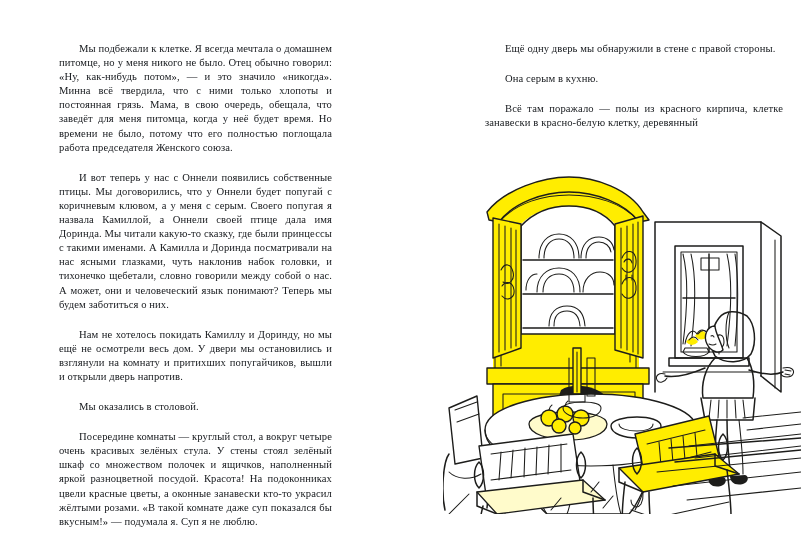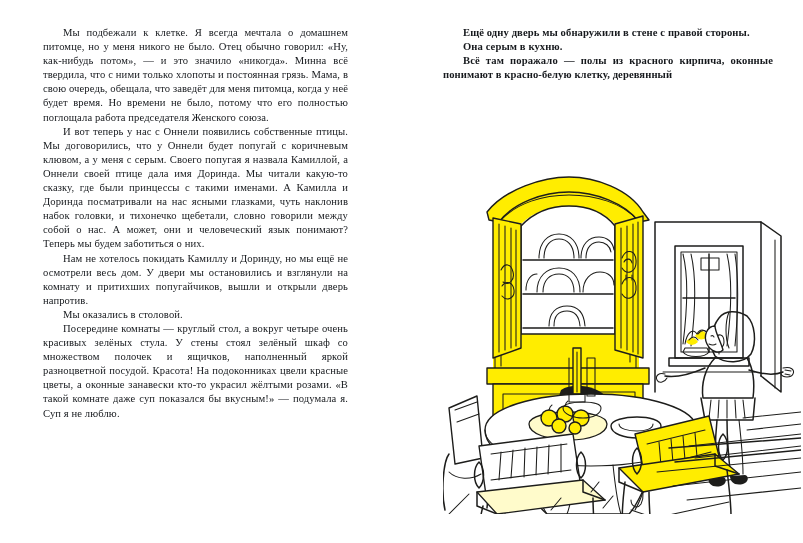--- a/index.html
+++ b/index.html
@@ -28,27 +28,26 @@
     hyphens: manual;
     letter-spacing: 0.1px;
     color: #16191d;
   }
   .col-left {
     left: 43px;
     top: 26px;
     width: 305px;
   }
   .col-right {
-    left: 443px;
+    left: 469px;
     top: 26px;
     width: 330px;
-    font-weight: bold;
   }
   .column p {
-    margin: 0;
+    margin: 16px;
     text-indent: 20px;
   }
 
   
   .folio {
     position: absolute;
     left: 176px;
     top: 545px;
     width: 24px;
     text-align: center;
@@ -80,21 +79,21 @@
     <p>Мы подбежали к клетке. Я всегда мечтала о домаш­нем питомце, но у меня никого не было. Отец обычно говорил: «Ну, как-нибудь потом», — и это значило «ни­когда». Минна всё твердила, что с ними только хлопо­ты и постоянная грязь. Мама, в свою очередь, обещала, что заведёт для меня питомца, когда у неё будет время. Но времени не было, потому что его полностью погло­щала работа председателя Женского союза.</p>
     <p>И вот теперь у нас с Оннели появились собственные птицы. Мы договорились, что у Оннели будет попугай с коричневым клювом, а у меня с серым. Своего по­пугая я назвала Камиллой, а Оннели своей птице дала имя Доринда. Мы читали какую-то сказку, где были принцессы с такими именами. А Камилла и Доринда посматривали на нас ясными глазками, чуть наклонив набок головки, и тихонечко щебетали, словно говори­ли между собой о нас. А может, они и человеческий язык понимают? Теперь мы будем заботиться о них.</p>
     <p>Нам не хотелось покидать Камиллу и Доринду, но мы ещё не осмотрели весь дом. У двери мы останови­лись и взглянули на комнату и притихших попугайчи­ков, вышли и открыли дверь напротив.</p>
     <p>Мы оказались в столовой.</p>
     <p>Посередине комнаты — круглый стол, а вокруг четыре очень красивых зелёных стула. У стены стоял зелёный шкаф со множеством полочек и ящичков, на­полненный яркой разноцветной посудой. Красота! На подоконниках цвели красные цветы, а оконные занаве­ски кто-то украсил жёлтыми розами. «В такой комнате даже суп показался бы вкусным!» — подумала я. Суп я не люблю.</p>
   </div>
 
   <div class="column col-right">
     <p>Ещё одну дверь мы обнаружили в стене с правой стороны.</p>
     <p>Она серым в кухню.</p>
-    <p>Всё там поражало — полы из красного кирпича, оконные понимают в красно-белую клетку, деревянный</p>
+    <p>Всё там поражало — полы из красного кирпича, клетке занавески в красно-белую клетку, деревянный</p>
   </div>
 
   <div class="folio">28</div>
 
   <div class="illustration">
     <svg viewBox="0 0 358 352" xmlns="http://www.w3.org/2000/svg">
       <defs>
         <style>
           .ink   { fill:none; stroke:#1d1d1b; stroke-width:1.5; stroke-linecap:round; stroke-linejoin:round; }
           .ink-t { fill:none; stroke:#1d1d1b; stroke-width:1.05; stroke-linecap:round; stroke-linejoin:round; }

